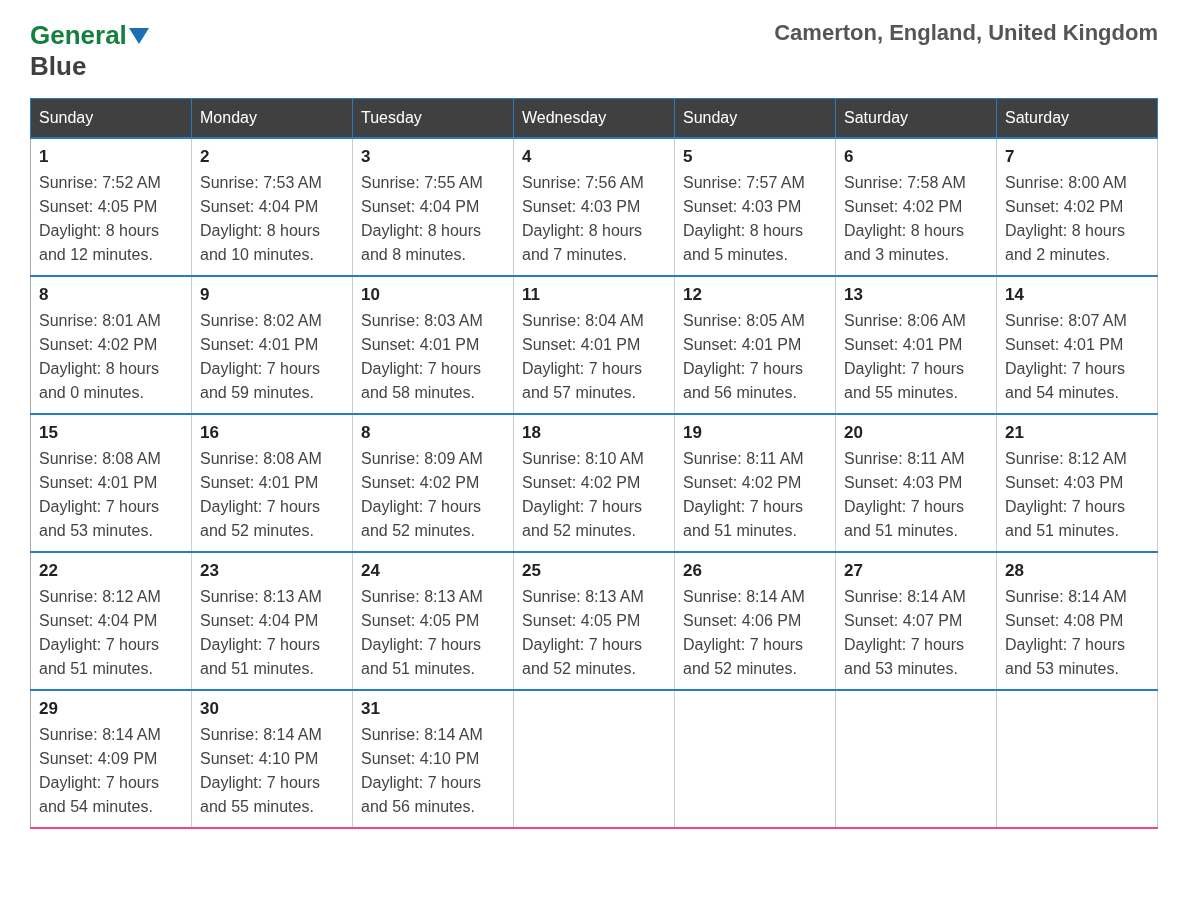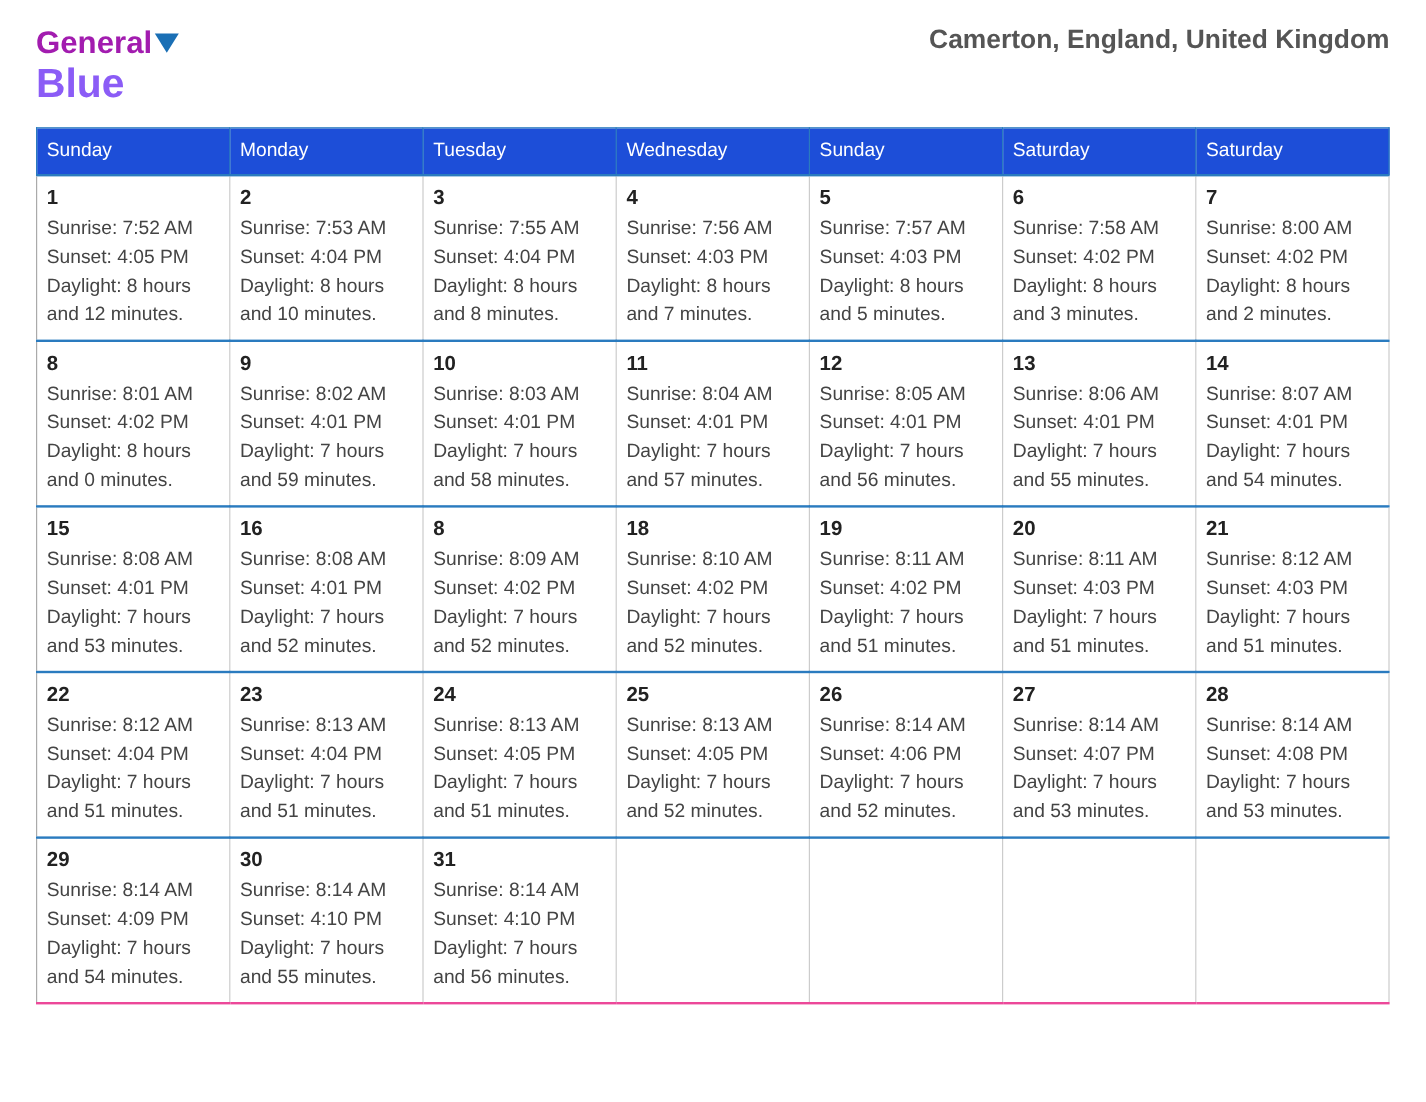--- a/index.html
+++ b/index.html
@@ -21,33 +21,33 @@
       flex-direction: column;
       align-items: flex-start;
     }
     .logo-text {
       display: flex;
       align-items: center;
       font-size: 26px;
       font-weight: bold;
       color: #333;
     }
-    .logo-general { color: #a21caf; }
+    .logo-general { color: #15803d; }
     .logo-triangle {
       width: 0;
       height: 0;
       border-left: 10px solid transparent;
       border-right: 10px solid transparent;
       border-top: 16px solid #1a6fb5;
       display: inline-block;
       margin-left: 2px;
     }
     .logo-subtitle {
-      color: #8b5cf6;
-      font-size: 34px;
+      color: #404040;
+      font-size: 26px;
       font-weight: bold;
     }
     .title-block {
       text-align: right;
     }
     .month-title {
       font-size: 52px;
       font-weight: 300;
       color: #222;
       line-height: 1.1;
@@ -56,21 +56,21 @@
       font-size: 22px;
       color: #555;
       font-weight: bold;
     }
     .calendar {
       width: 100%;
       border-collapse: collapse;
       border: 1px solid #aaa;
     }
     .calendar th {
-      background-color: #1d4ed8;
+      background-color: #404040;
       color: #fff;
       padding: 10px 8px;
       font-size: 16px;
       font-weight: normal;
       text-align: left;
       border: 1px solid #2a7bbf;
     }
     .calendar td {
       vertical-align: top;
       padding: 8px 8px;

